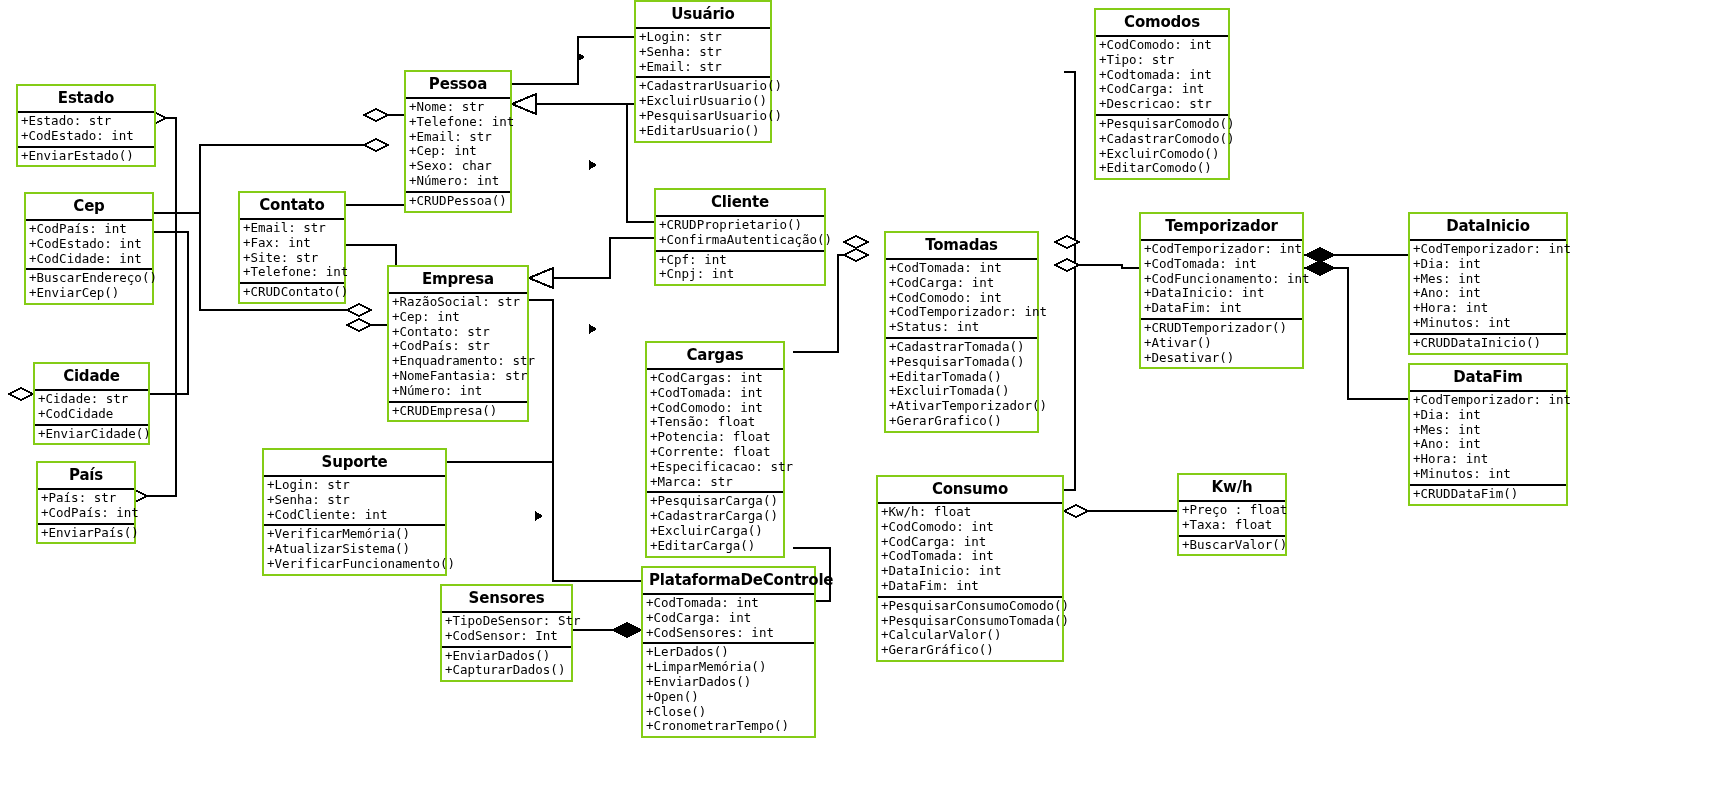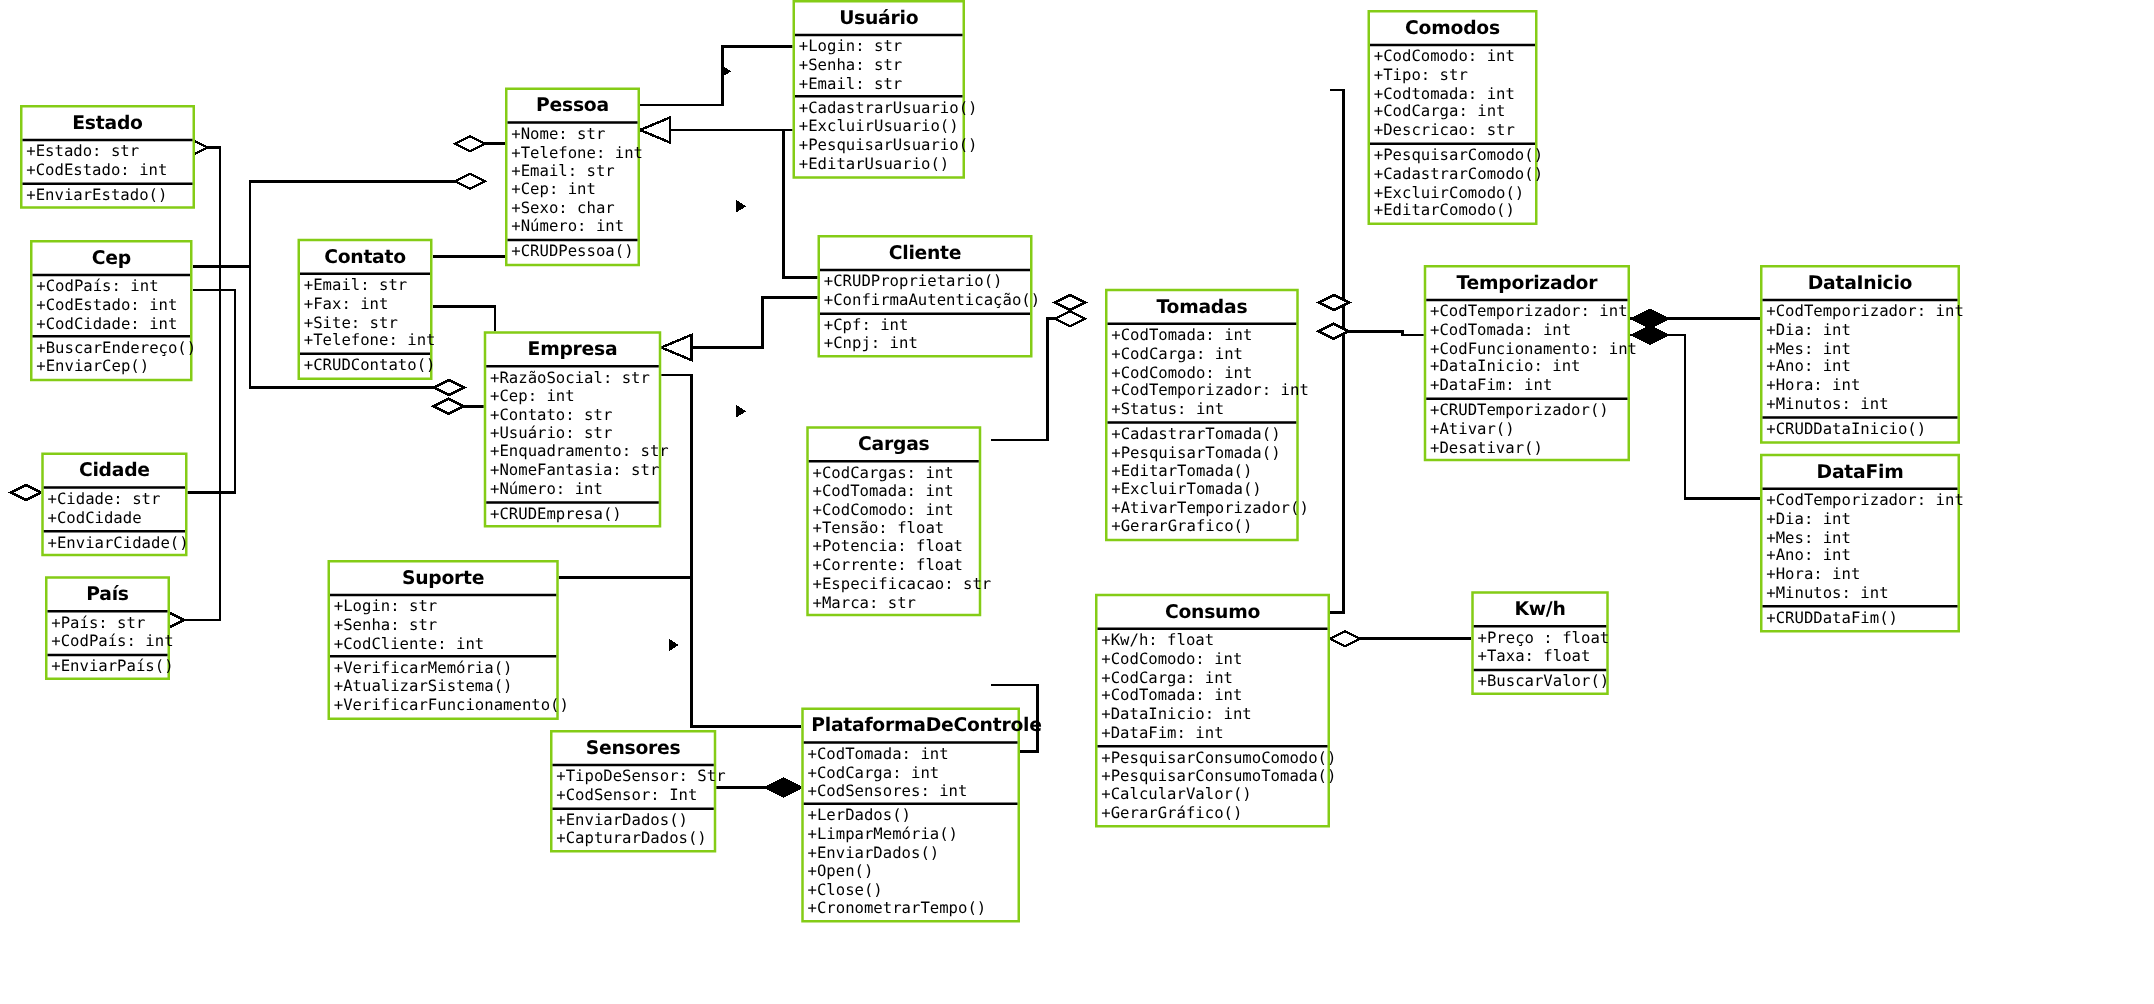--- a/index.html
+++ b/index.html
@@ -225,21 +225,21 @@
       <div class="uml-section">
         <div class="uml-row">+CRUDPessoa()</div>
       </div>
     </div>
     <div class="uml-class" style="left: 387px; top: 265px; width: 142px;">
       <div class="uml-title">Empresa</div>
       <div class="uml-section">
         <div class="uml-row">+RazãoSocial: str</div>
         <div class="uml-row">+Cep: int</div>
         <div class="uml-row">+Contato: str</div>
-        <div class="uml-row">+Usuário: str</div>
+        <div class="uml-row">+CodPaís: str</div>
         <div class="uml-row">+Enquadramento: str</div>
         <div class="uml-row">+NomeFantasia: str</div>
         <div class="uml-row">+Número: int</div>
       </div>
       <div class="uml-section">
         <div class="uml-row">+CRUDEmpresa()</div>
       </div>
     </div>
     <div class="uml-class" style="left: 440px; top: 584px; width: 133px;">
       <div class="uml-title">Sensores</div>
@@ -282,20 +282,26 @@
       <div class="uml-section">
         <div class="uml-row">+CodCargas: int</div>
         <div class="uml-row">+CodTomada: int</div>
         <div class="uml-row">+CodComodo: int</div>
         <div class="uml-row">+Tensão: float</div>
         <div class="uml-row">+Potencia: float</div>
         <div class="uml-row">+Corrente: float</div>
         <div class="uml-row">+Especificacao: str</div>
         <div class="uml-row">+Marca: str</div>
       </div>
+      <div class="uml-section">
+        <div class="uml-row">+PesquisarCarga()</div>
+        <div class="uml-row">+CadastrarCarga()</div>
+        <div class="uml-row">+ExcluirCarga()</div>
+        <div class="uml-row">+EditarCarga()</div>
+      </div>
     </div>
     <div class="uml-class" style="left: 641px; top: 566px; width: 175px;">
       <div class="uml-title">PlataformaDeControle</div>
       <div class="uml-section">
         <div class="uml-row">+CodTomada: int</div>
         <div class="uml-row">+CodCarga: int</div>
         <div class="uml-row">+CodSensores: int</div>
       </div>
       <div class="uml-section">
         <div class="uml-row">+LerDados()</div>

